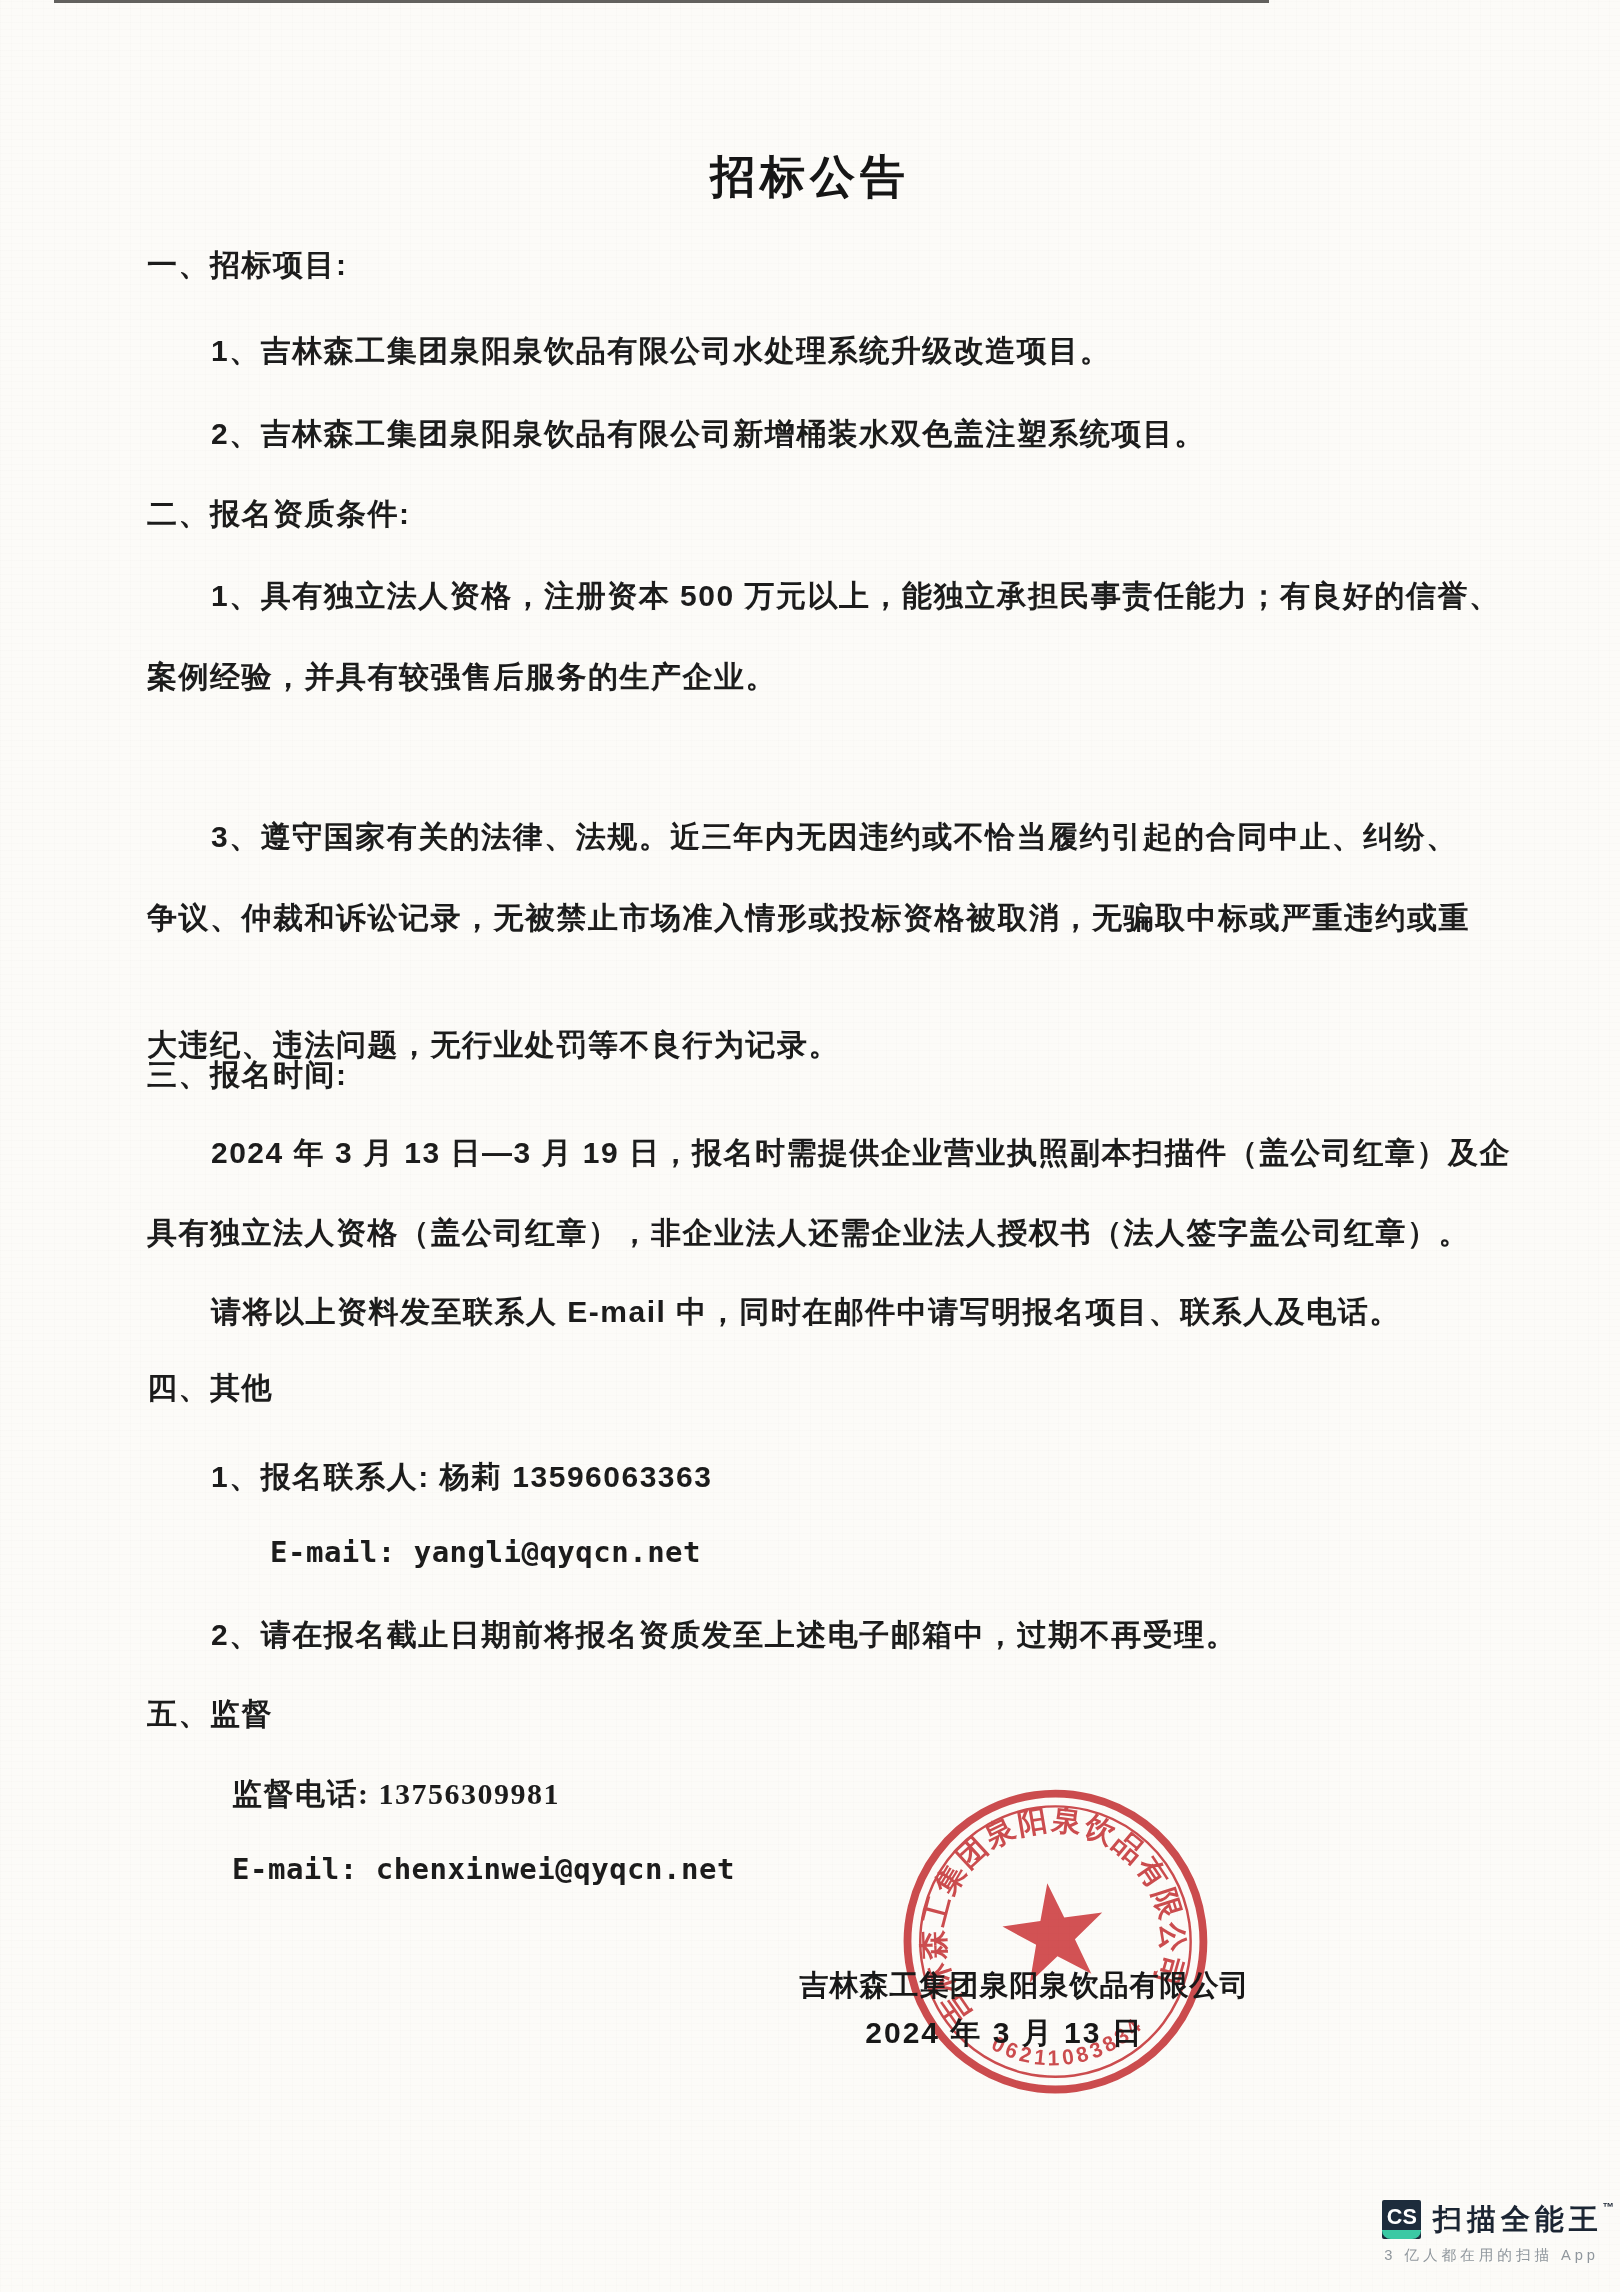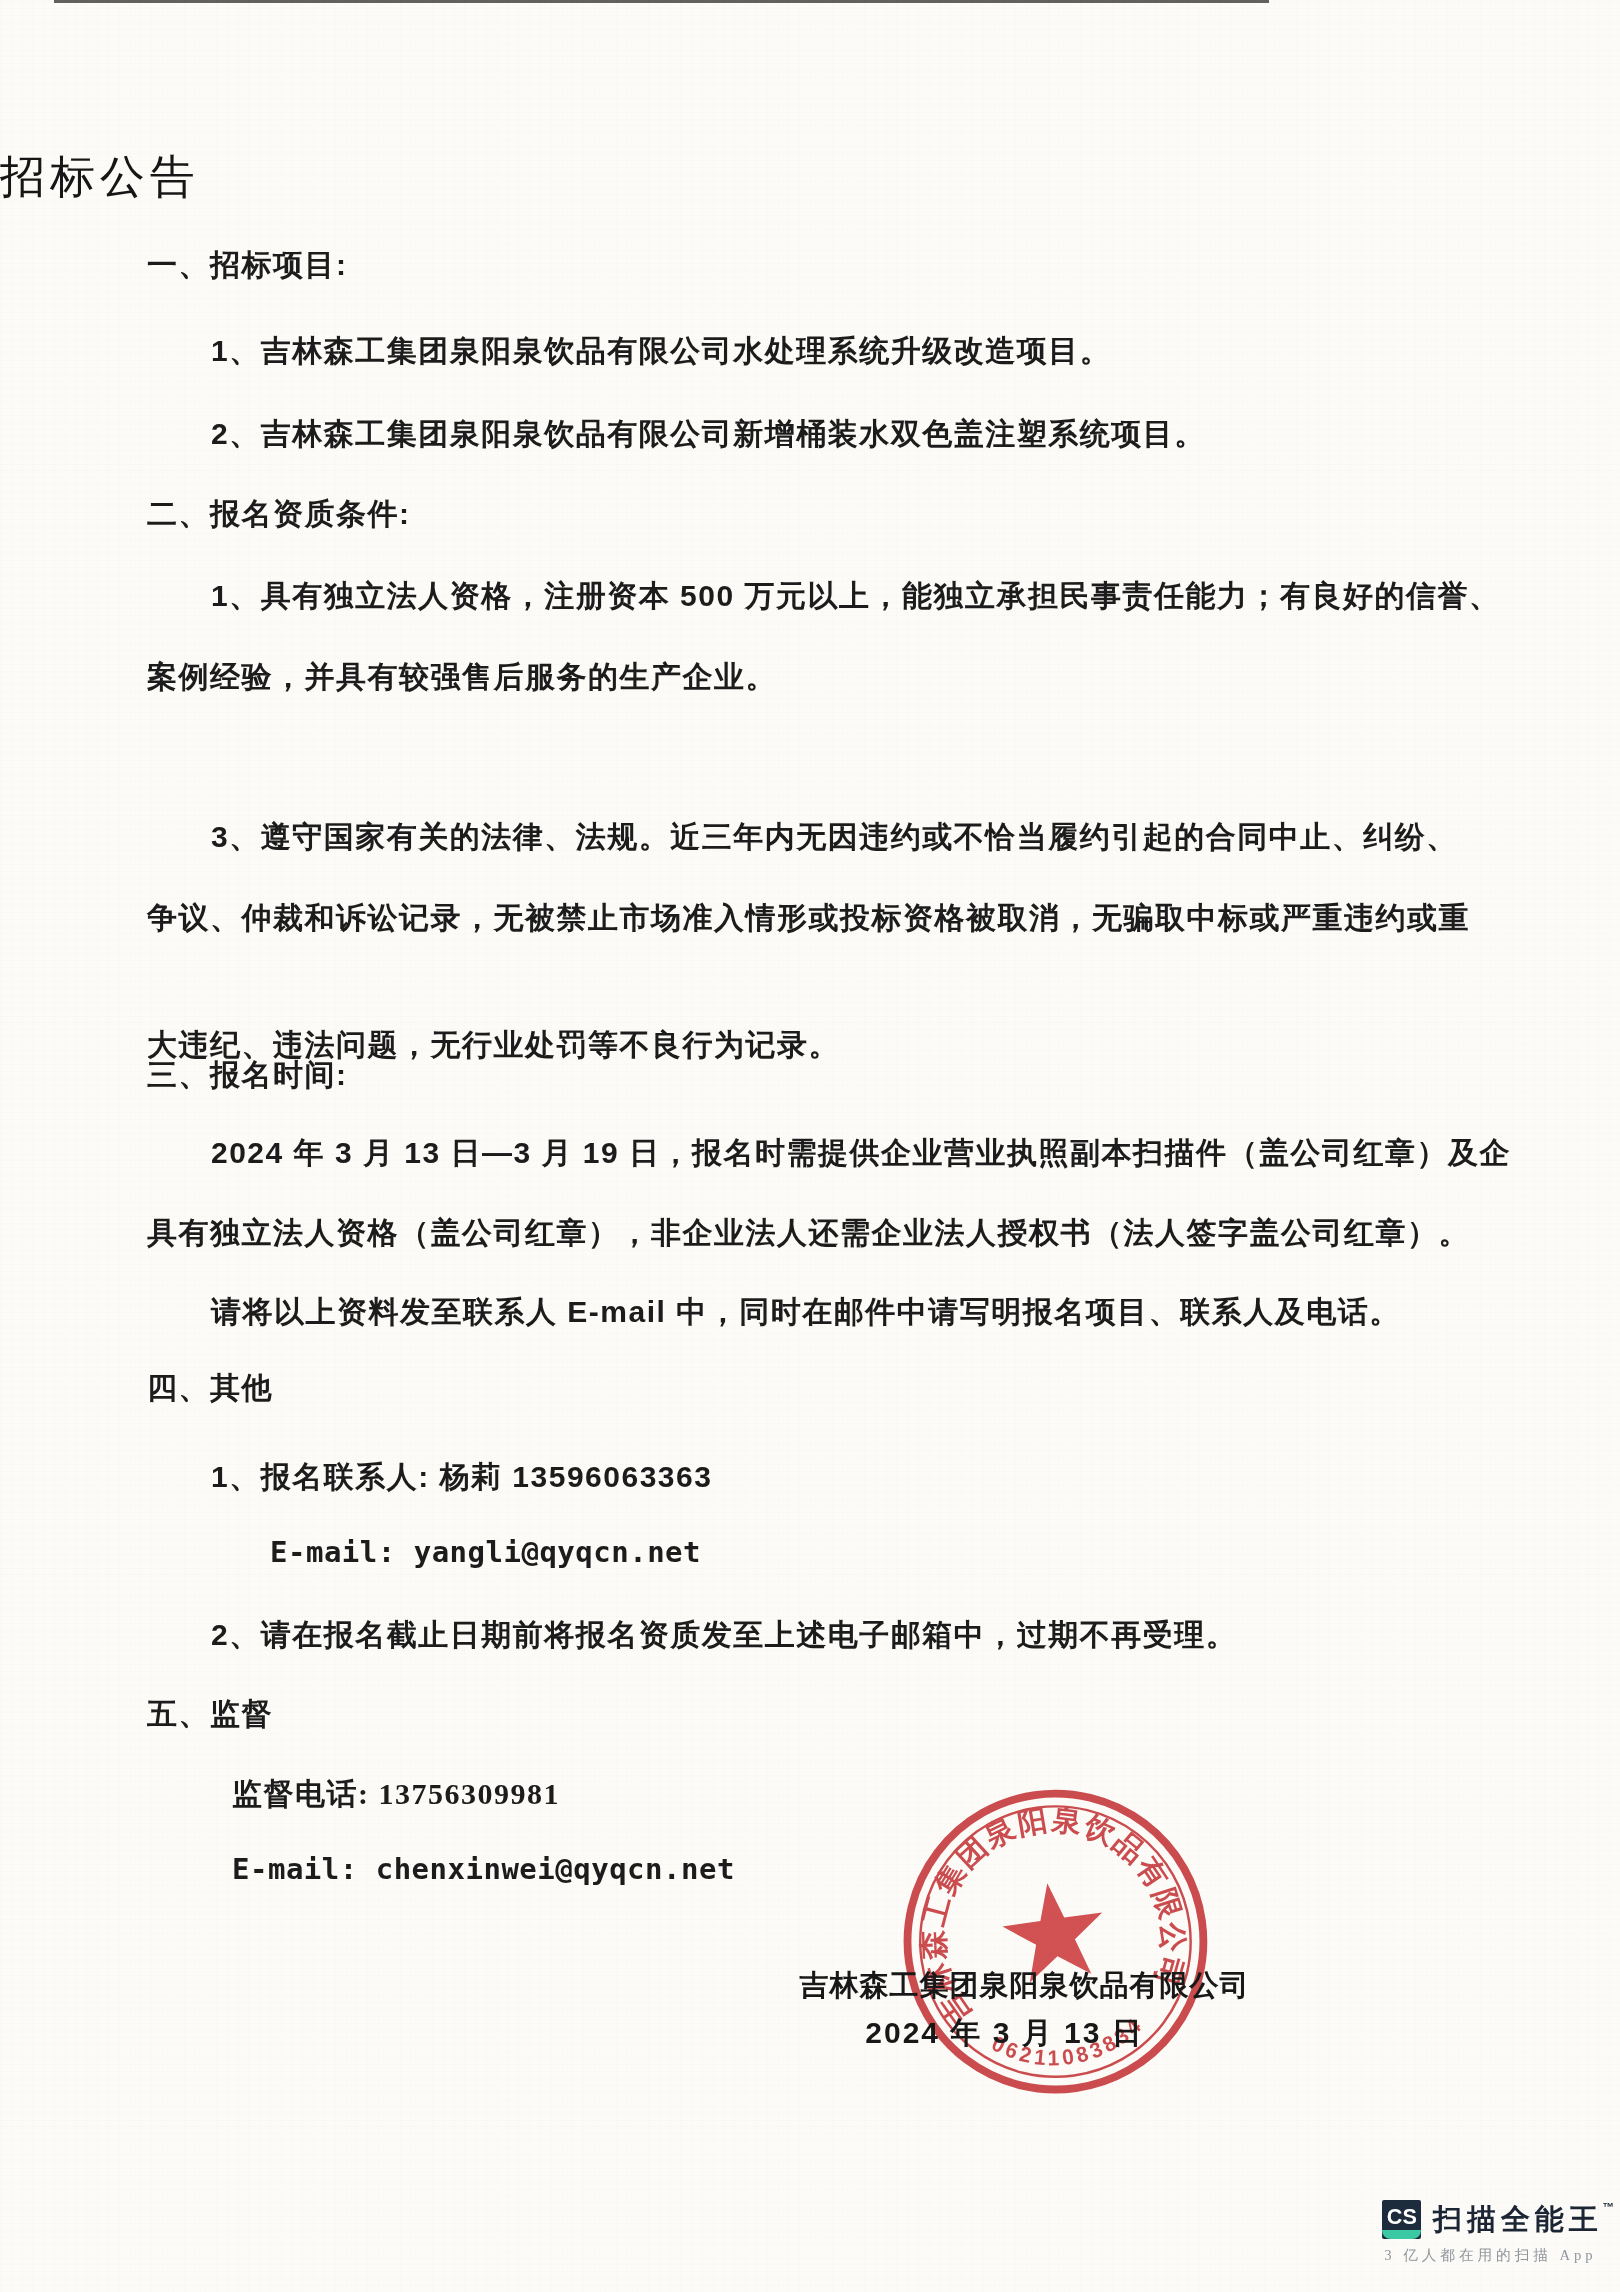--- a/index.html
+++ b/index.html
@@ -14,21 +14,21 @@
     overflow:hidden;
     font-family:"Liberation Sans","DejaVu Sans",sans-serif;
     color:#1f1f1f;
   }
   .scan-topline{
     position:absolute;left:54px;top:0;width:1215px;height:2.9px;
     background:#2f2d2b;opacity:.75;
   }
   .doc-title{
     position:absolute;left:0;top:147px;width:100%;
-    font-size:45px;font-weight:normal;letter-spacing:4.9px;
+    text-align:center;font-size:45px;font-weight:bold;letter-spacing:4.9px;
     color:#161616;
   }
   .line{
     position:absolute;
     font-size:30px;font-weight:600;letter-spacing:1.5px;
     white-space:nowrap;color:#1c1c1c;
   }
   .x-margin{left:147px;}
   .x-item{left:211px;}
   .x-email{left:270px;}
@@ -69,21 +69,21 @@
   .wm-icon-accent{
     position:absolute;left:0;bottom:0;width:100%;height:8.8px;
     background:#3bc9a4;border-radius:0 0 8.8px 8.8px;
   }
   .wm-brand{
     margin-left:11.8px;font-size:29px;font-weight:bold;color:#1b2533;letter-spacing:4.9px;white-space:nowrap;
   }
   .wm-tm{font-size:11.8px;vertical-align:top;letter-spacing:0;color:#1b2533;}
   .wm-tagline{
     position:absolute;left:2px;top:46px;width:223px;
-    font-size:14.7px;color:#8f969c;letter-spacing:3.9px;white-space:nowrap;font-family:Liberation Serif, serif;
+    font-size:14.7px;color:#8f969c;letter-spacing:3.9px;white-space:nowrap;
   }
 </style>
 </head>
 <body>
 
 <div class="page">
 
   <div class="scan-topline"></div>
 
   <div class="doc-title">招标公告</div>

